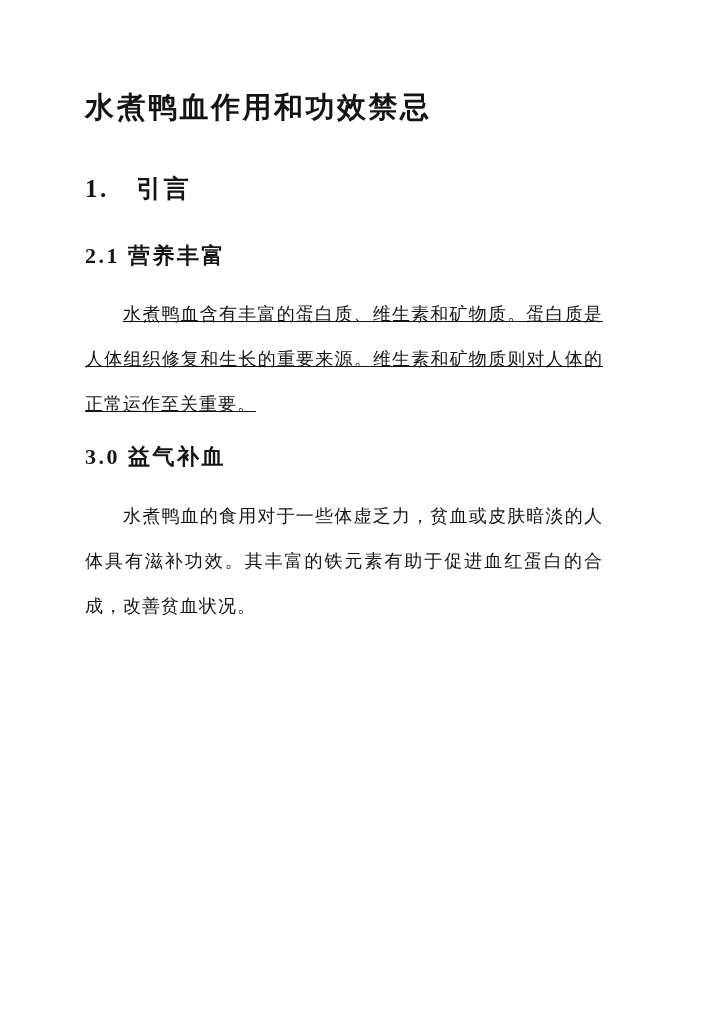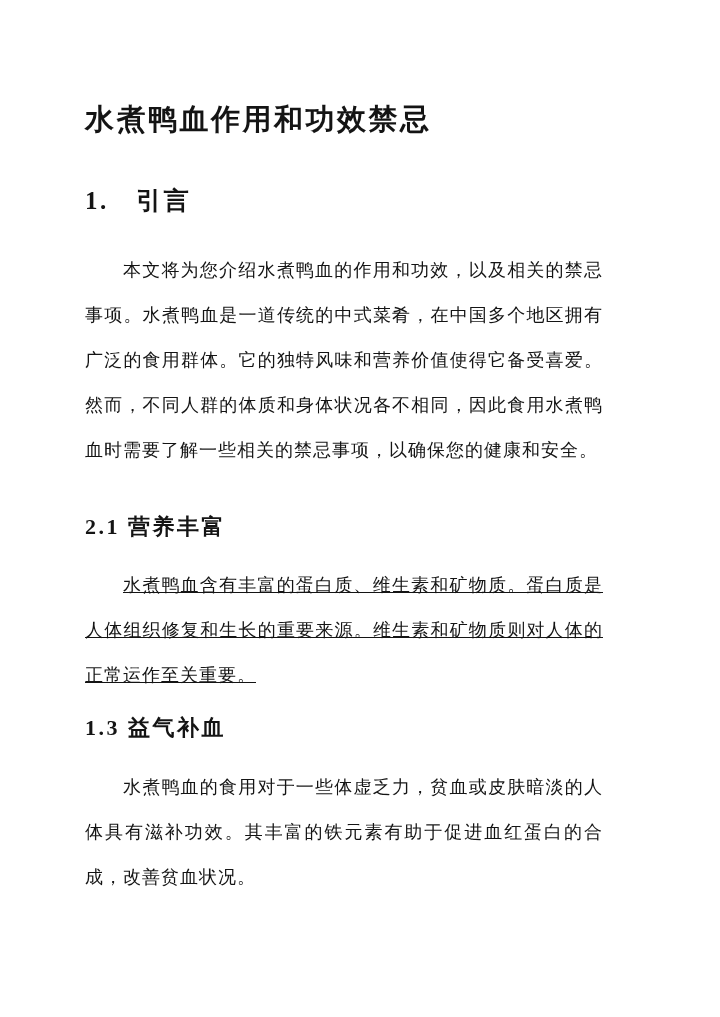--- a/index.html
+++ b/index.html
@@ -5,21 +5,21 @@
   * { margin: 0; padding: 0; box-sizing: border-box; }
   html, body { background: #ffffff; }
   .page {
     position: relative;
     width: 688px;
     height: 1017px;
     margin: 0;
     background: #ffffff;
     color: #141414;
     font-family: "Liberation Serif", "DejaVu Serif", serif;
-    padding: 16px 85px;
+    padding: 4px 85px;
     overflow: hidden;
   }
   .doc-title {
     padding-top: 86px;
     font-size: 29px;
     line-height: 34px;
     font-weight: bold;
     letter-spacing: 2.5px;
     white-space: nowrap;
   }
@@ -54,24 +54,23 @@
 </style>
 </head>
 <body>
 
 <div class="page">
 
   <h1 class="doc-title">水煮鸭血作用和功效禁忌</h1>
 
   <h2 class="h2 h2-1">1.　引言</h2>
 
-  <p class="para para-1">本文将为您介绍水煮鸭血的作用和功效，以及相关的禁忌事项。水煮鸭血是一道传统的中式菜肴，在中国多个地区拥有广泛的食用群体。它的独特风味和营养价值使得它备受喜爱。然而，不同人群的体质和身体状况各不相同，因此食用水煮鸭血时需要了解一些相关的禁忌事项，以确保您的健康和安全。</p>
 
 
   <h3 class="h3 h3-21">2.1 营养丰富</h3>
 
   <p class="para para-2">水煮鸭血含有丰富的蛋白质、维生素和矿物质。蛋白质是人体组织修复和生长的重要来源。维生素和矿物质则对人体的正常运作至关重要。</p>
 
-  <h3 class="h3 h3-22">1.3 益气补血</h3>
+  <h3 class="h3 h3-22">3.0 益气补血</h3>
 
   <p class="para para-3">水煮鸭血的食用对于一些体虚乏力，贫血或皮肤暗淡的人体具有滋补功效。其丰富的铁元素有助于促进血红蛋白的合成，改善贫血状况。</p>
 
 </div>
 
 </body></html>

